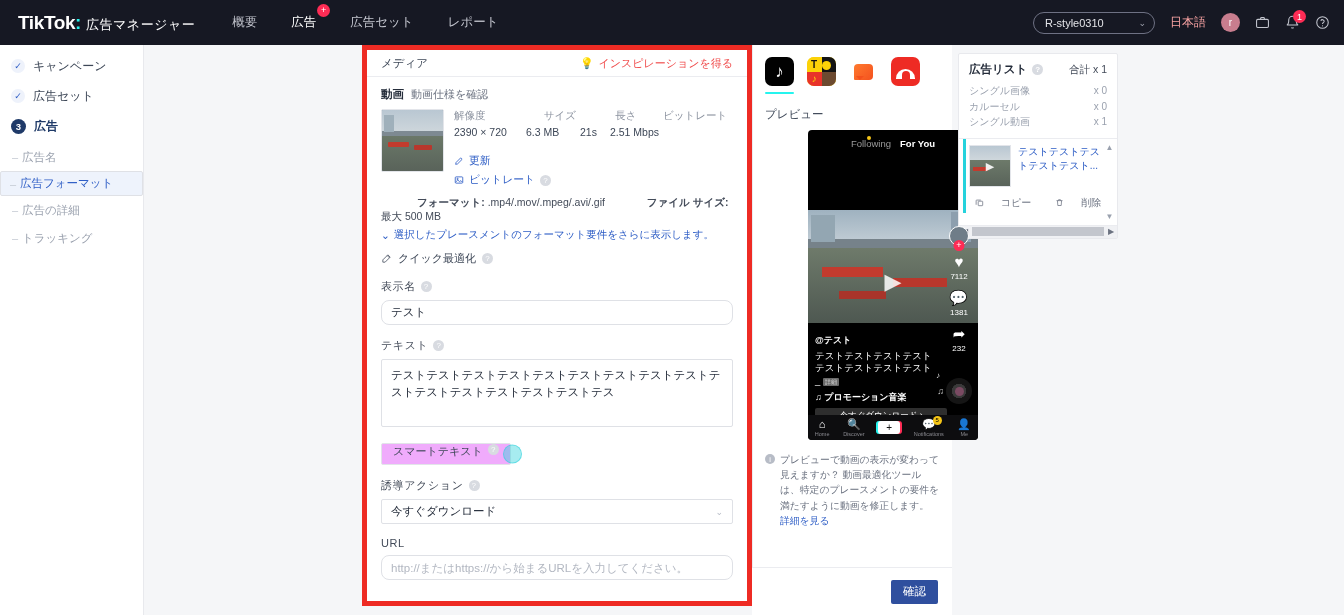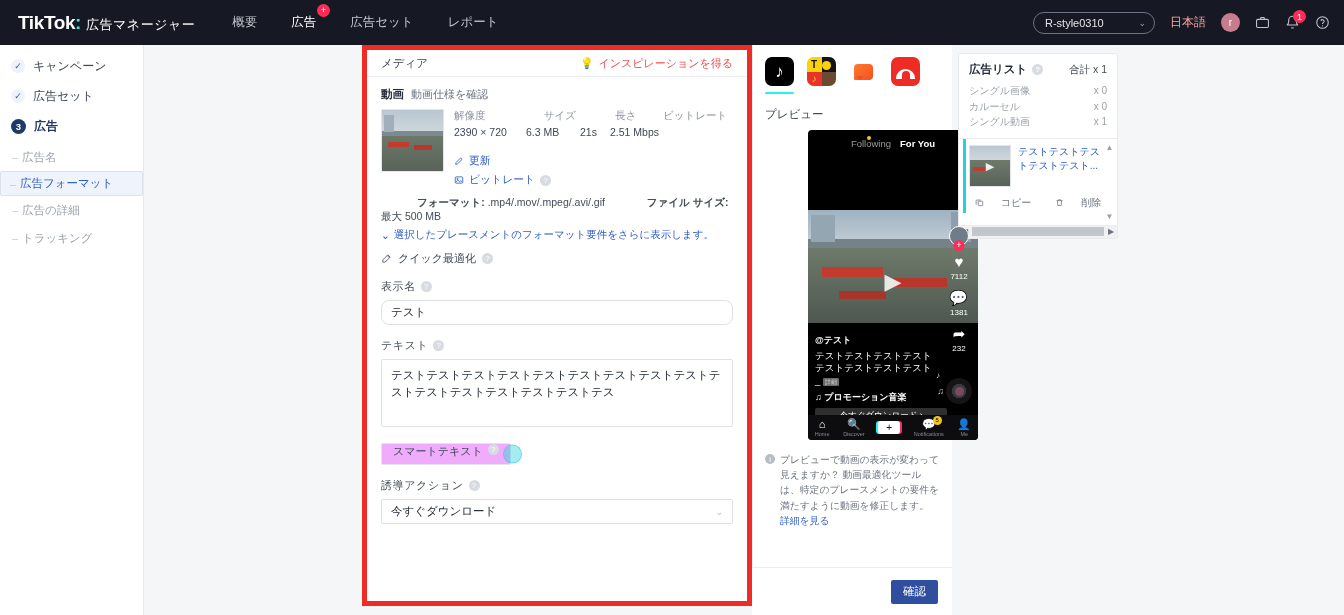--- a/index.html
+++ b/index.html
@@ -555,20 +555,26 @@
       <div class="f-lbl">
         <span>誘導アクション</span>
         <span class="q">?</span>
       </div>
       <div class="sel">
         <span>今すぐダウンロード</span>
         <span class="chev">⌄</span>
       </div>
     </div>
 
+    <div class="field">
+      <div class="f-lbl">
+        <span>URL</span>
+      </div>
+      <input class="inp" placeholder="http://またはhttps://から始まるURLを入力してください。" style="">
+    </div>
 
   </div>
   </div>
 
   <div class="preview">
     <div class="apps">
       <div class="app sel-app">
         <div class="app-ico ico-tiktok">♪</div>
         <div class="app-underline"></div>
       </div>

